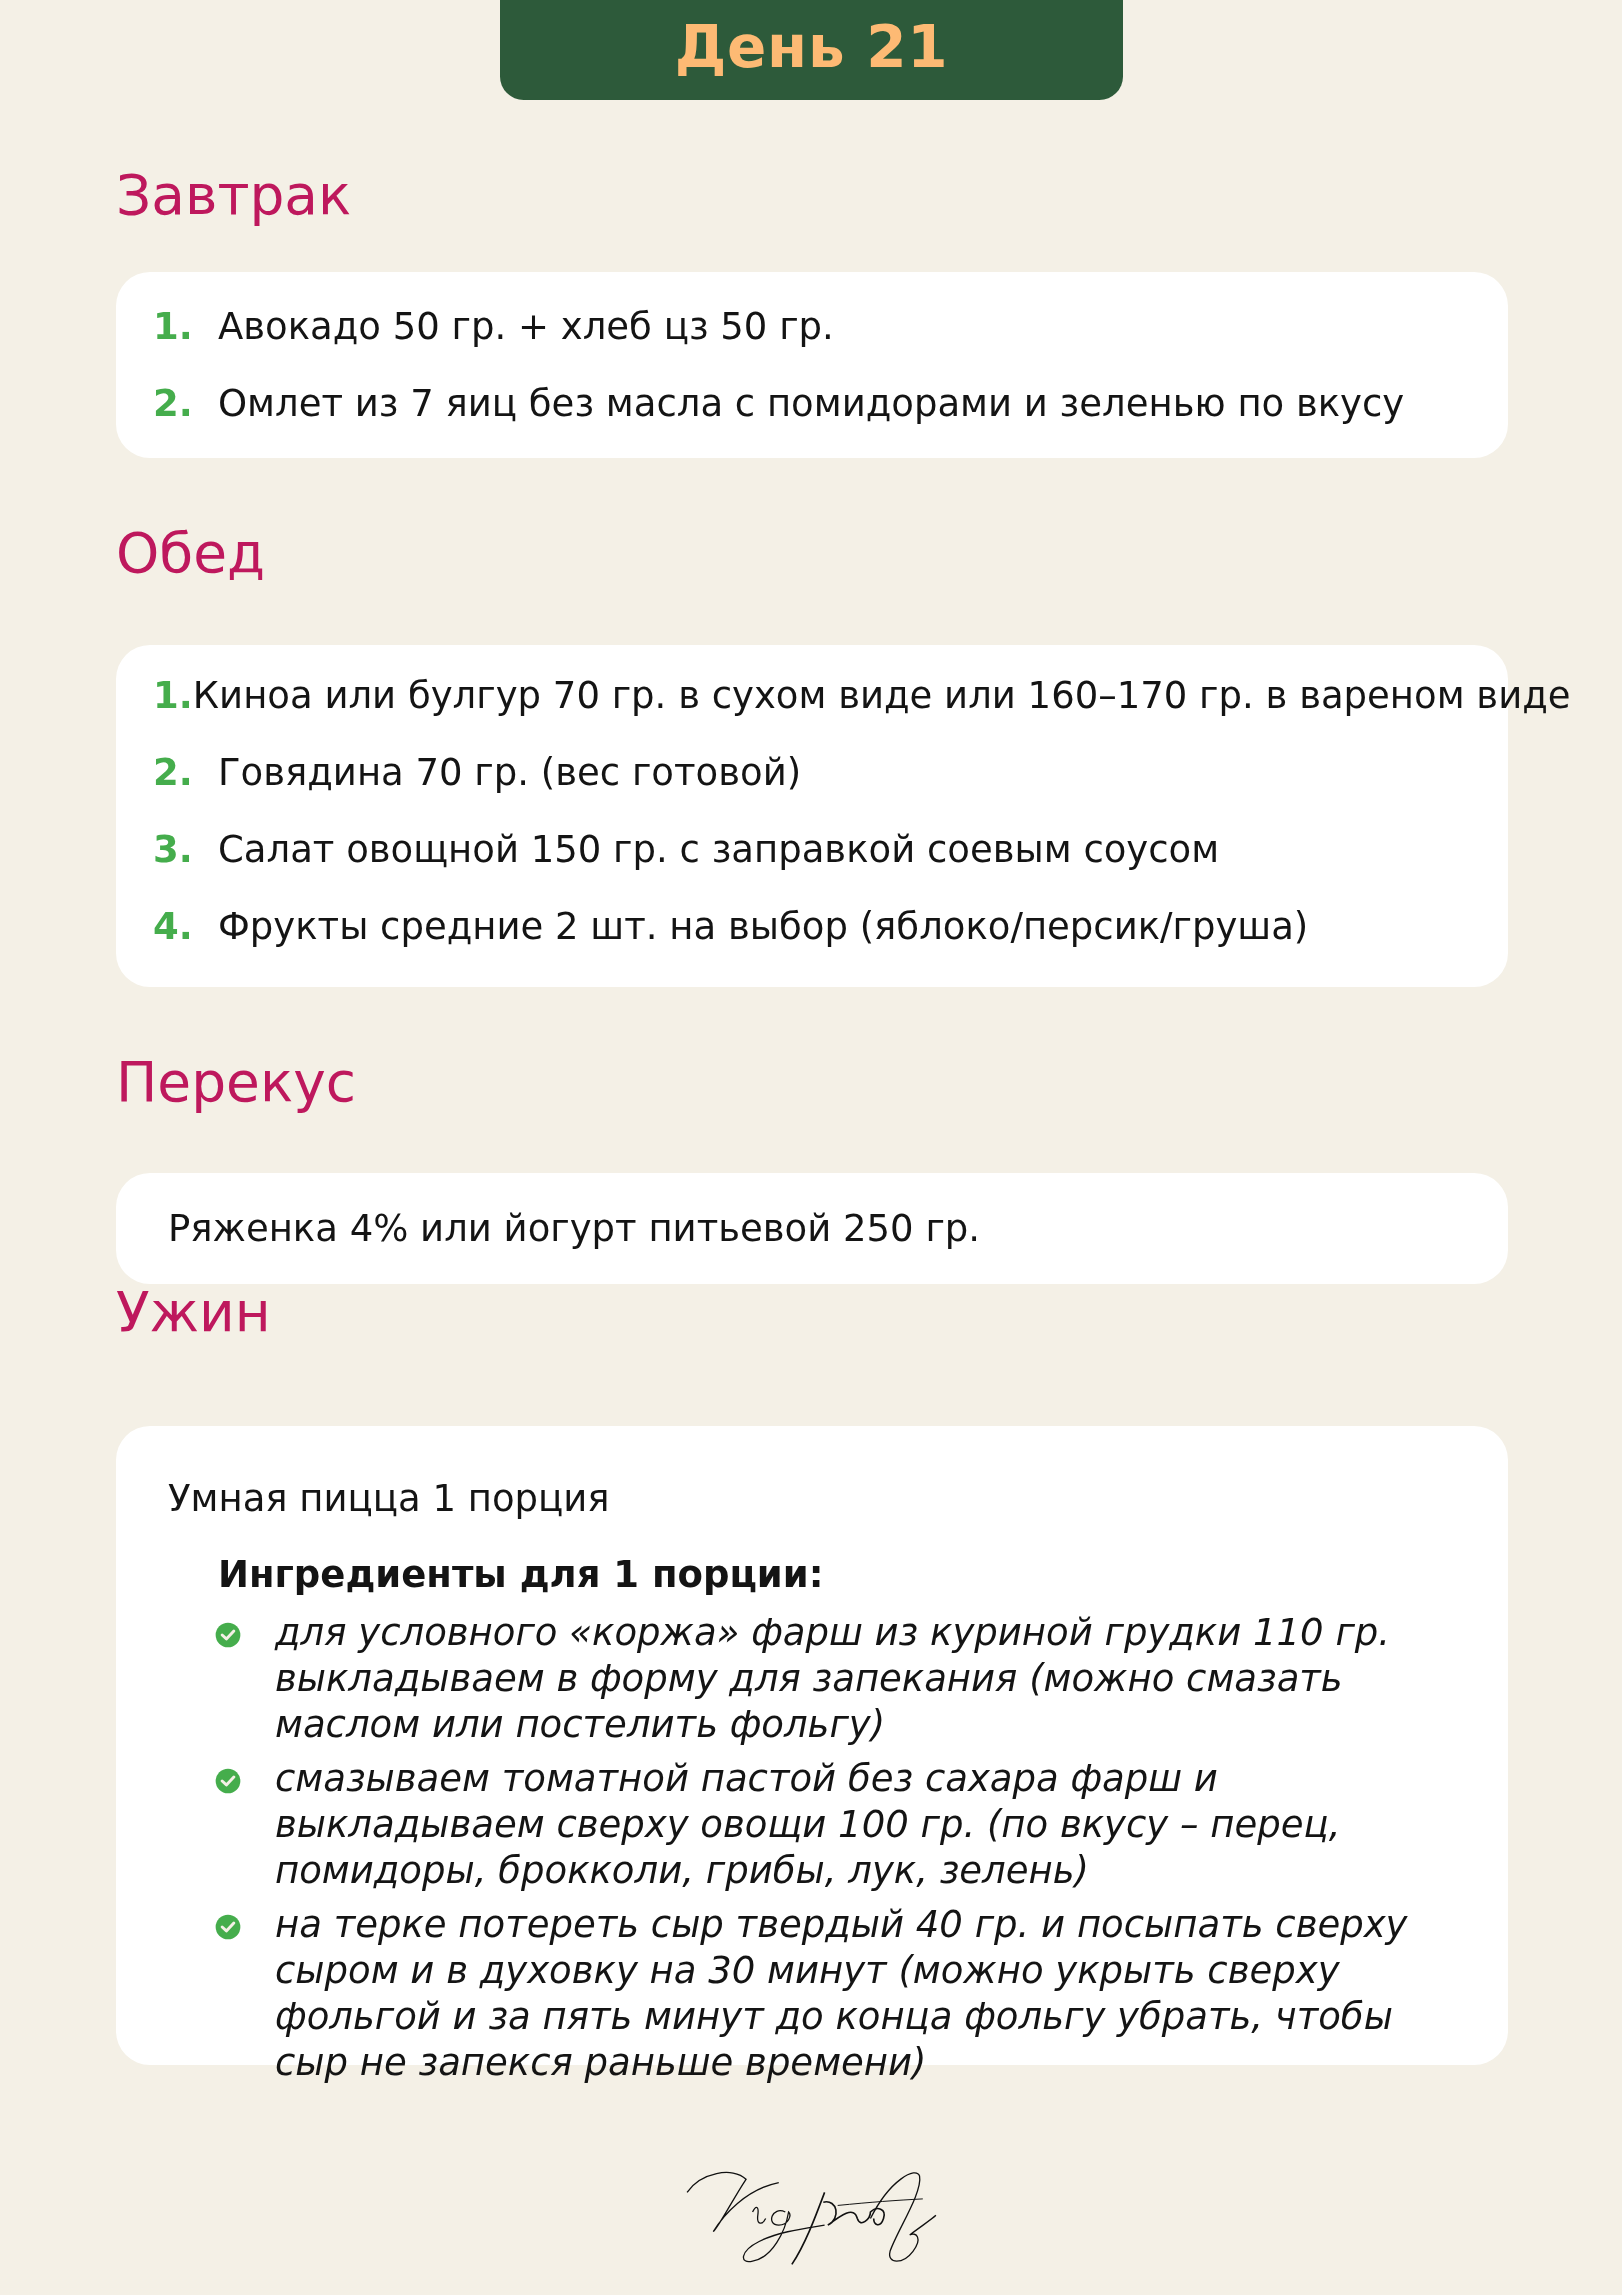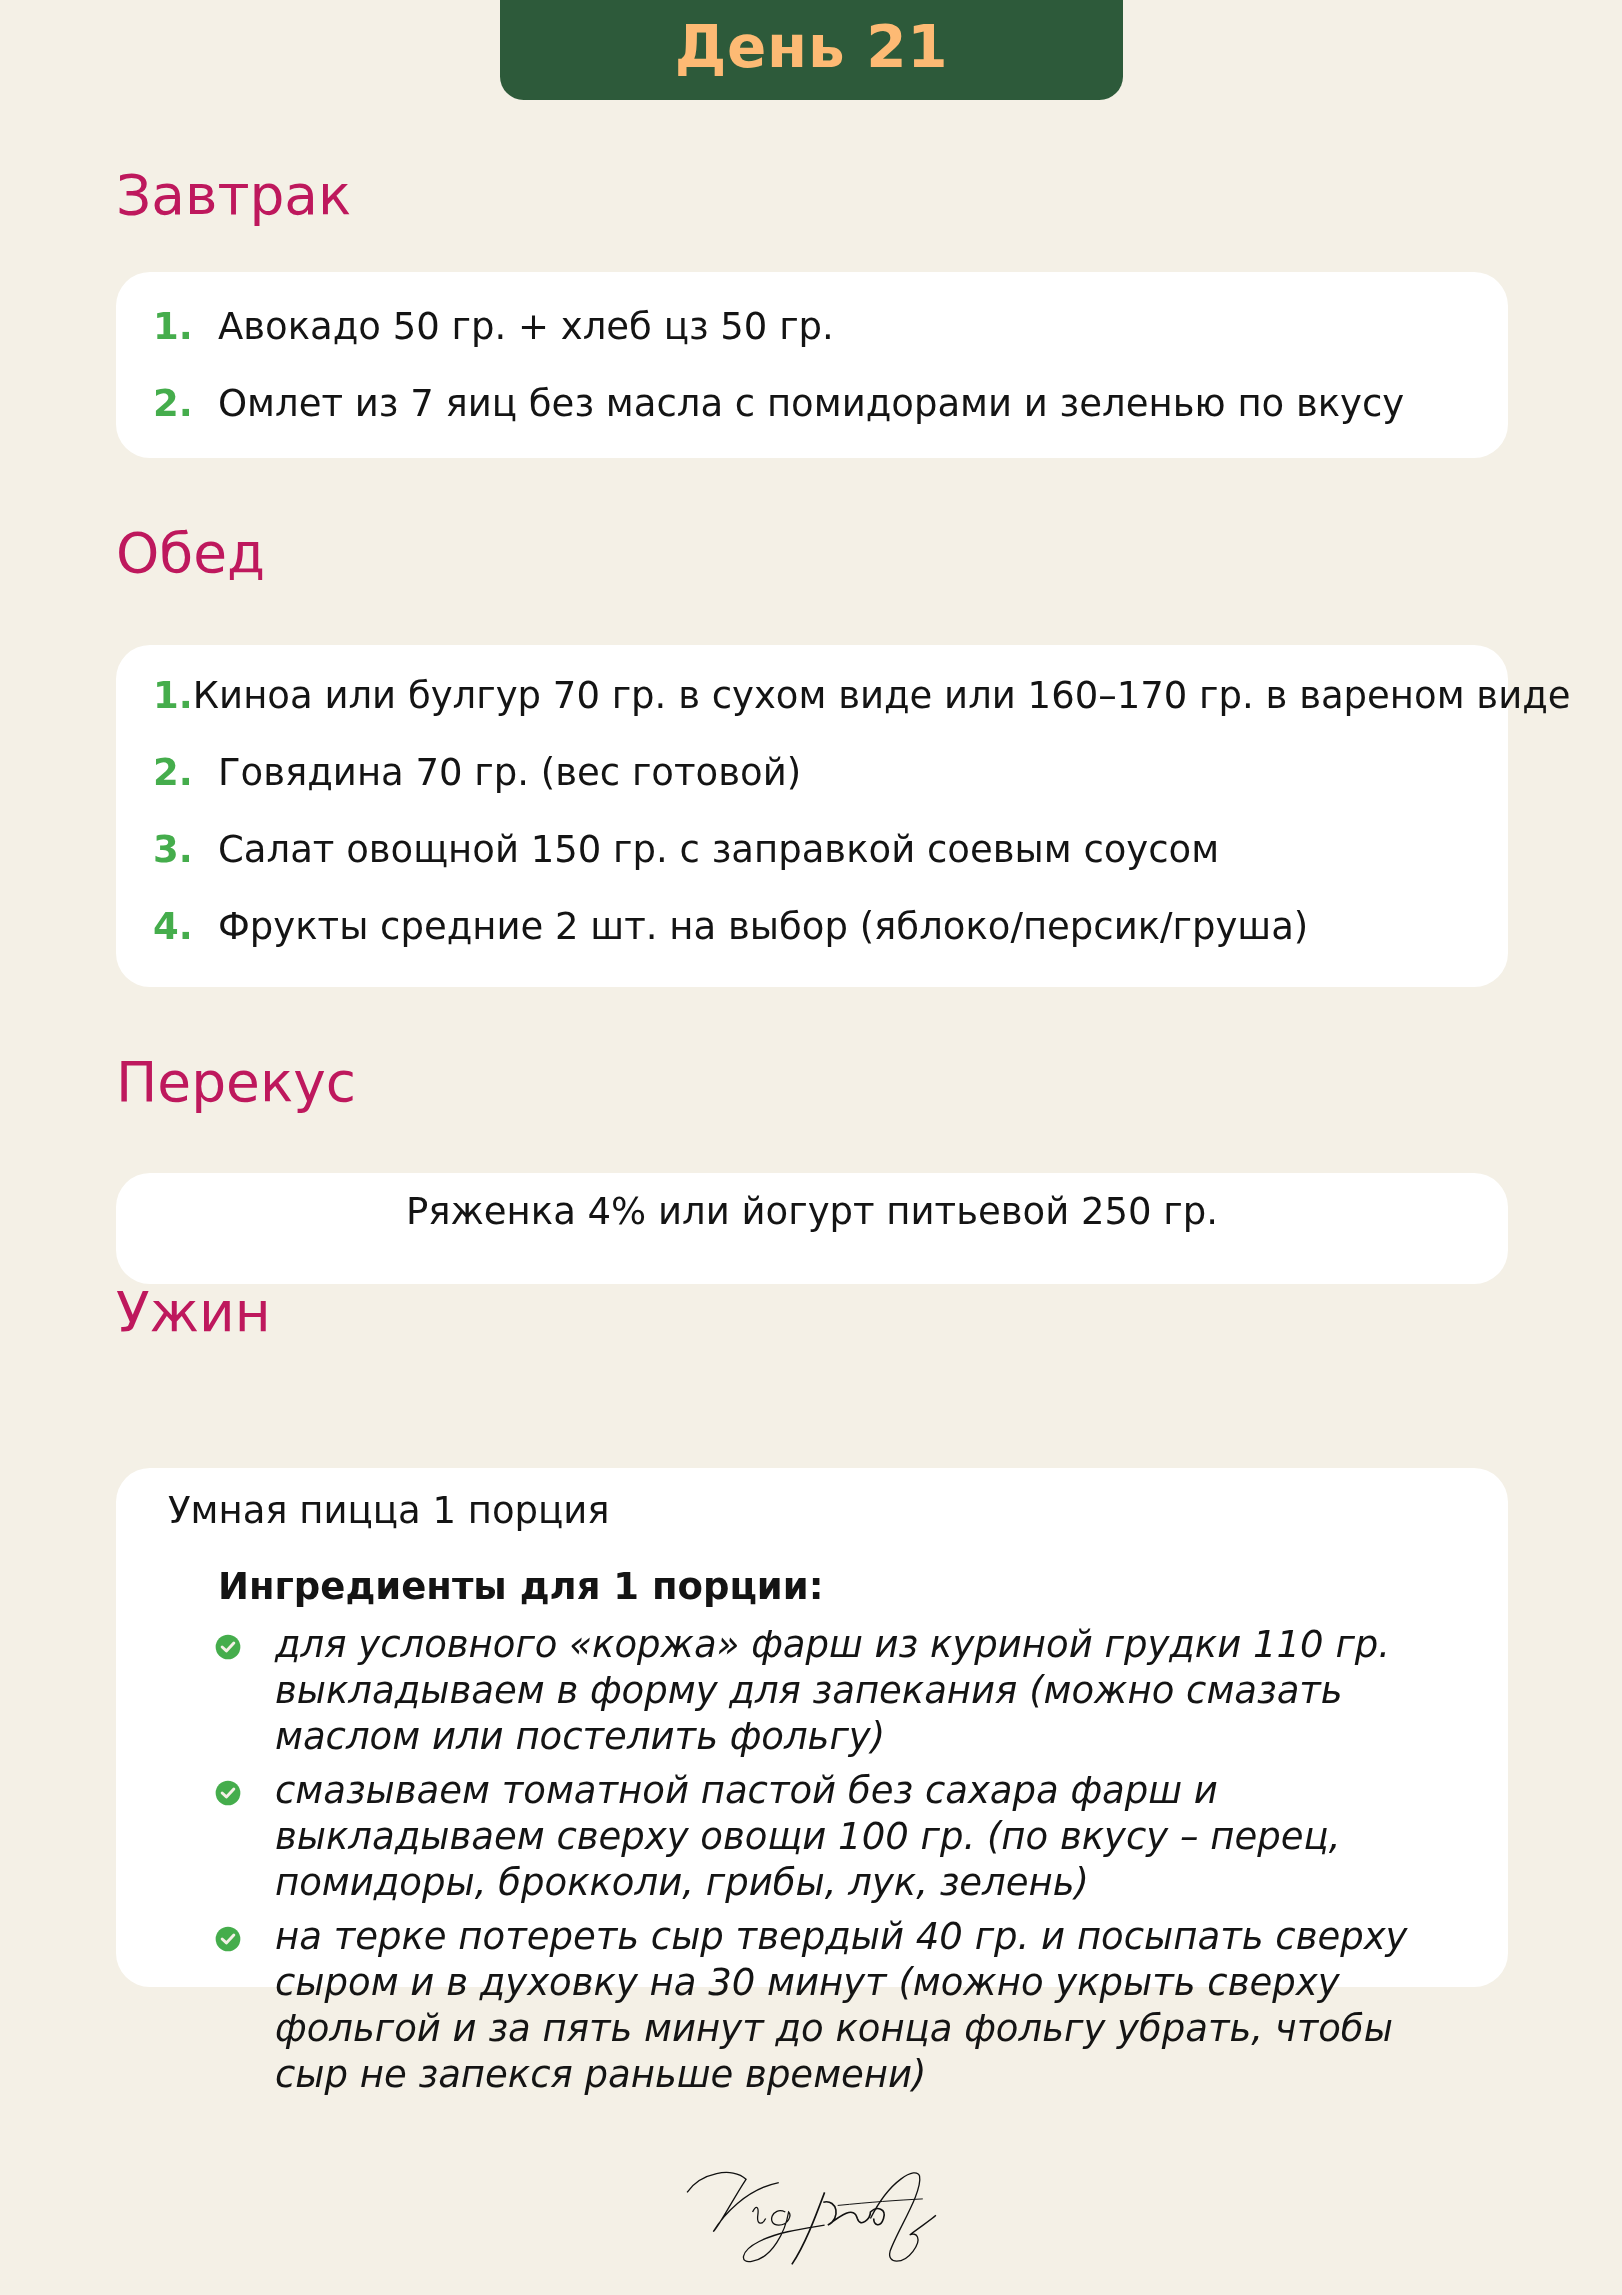--- a/index.html
+++ b/index.html
@@ -131,26 +131,26 @@
       <span>Салат овощной 150 гр. с заправкой соевым соусом</span>
     </li>
     <li>
       <span class="num">4.</span>
       <span>Фрукты средние 2 шт. на выбор (яблоко/персик/груша)</span>
     </li>
   </ol>
 </div>
 
 <h2 class="section-title" style="top:1055px;">Перекус</h2>
-<div class="card" style="top:1173px;height:111px;padding:16px 52px 0 52px;text-align:center;">
+<div class="card" style="top:1173px;height:111px;padding:33px 52px 0 52px;">
   <div class="plain-text">Ряженка 4% или йогурт питьевой 250 гр.</div>
 </div>
 
 <h2 class="section-title" style="top:1285px;">Ужин</h2>
-<div class="card" style="top:1468px;height:519px;padding:20px 52px 0 52px;">
+<div class="card" style="top:1426px;height:639px;padding:50px 52px 0 52px;">
   <div class="plain-text">Умная пицца 1 порция</div>
   <div style="padding-left:50px;margin-top:30px;">
     <div class="ing-title">Ингредиенты для 1 порции:</div>
     <ul class="bullets" style="margin-left:-50px;">
       <li style="padding-left:47px;">
         <svg class="check" viewBox="0 0 40 40">
             <circle cx="20" cy="20" r="19" fill="#45ad4c"></circle>
             <path d="M11 20 L17.5 26 L29 14" stroke="#f4f0e6" stroke-width="4.5" fill="none" stroke-linecap="round" stroke-linejoin="round"></path>
           </svg>
         <span class="btext">для условного «коржа» фарш из куриной грудки 110 гр. выкладываем в форму для запекания (можно смазать маслом или постелить фольгу)</span>

